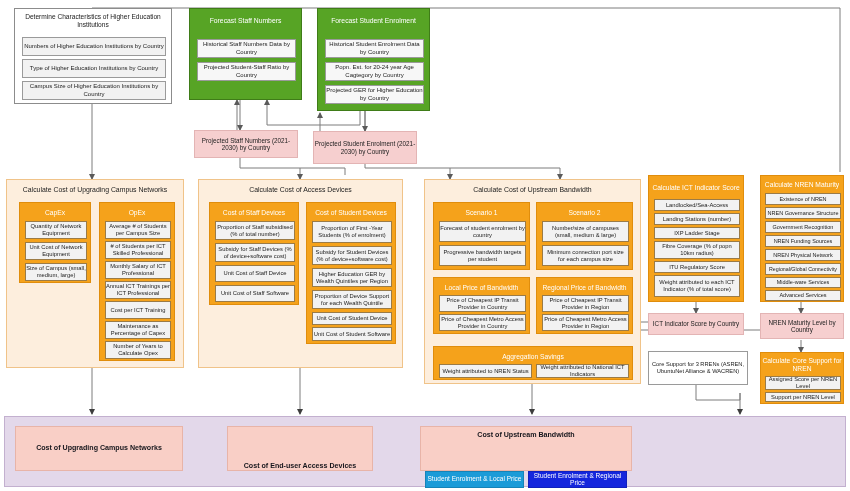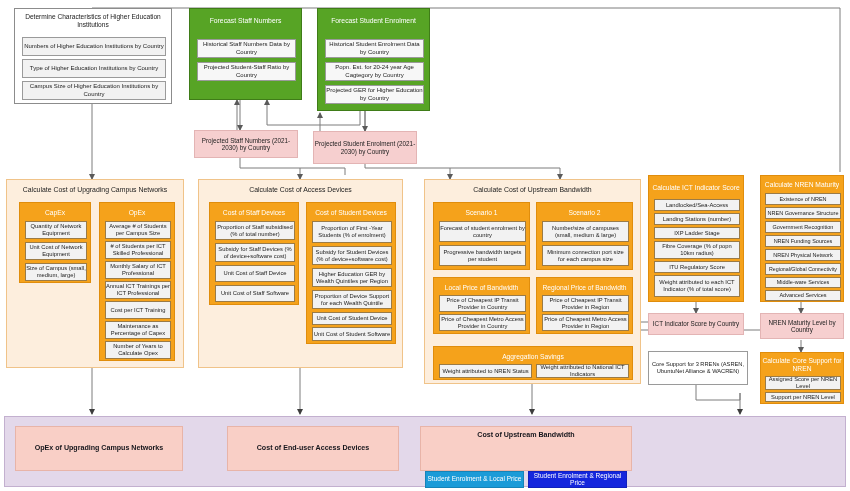--- a/index.html
+++ b/index.html
@@ -269,24 +269,24 @@
   <div class="box sub-grey" style="left:648px; top:351px; width:100px; height:34px; font-size:5.7px; background:#ffffff;">Core Support for 3 RRENs (ASREN, UbuntuNet Alliance &amp; WACREN)</div>
 
   <div class="box grp-orange" style="left:760px; top:352px; width:84px; height:52px;">
     <div class="hdr" style="height:18px;">Calculate Core Support for NREN</div>
     <div class="sub-grey2" style="left:4px; top:23px; width:76px; height:14px;">Assigned Score per NREN Level</div>
     <div class="sub-grey2" style="left:4px; top:39px; width:76px; height:10px;">Support per NREN Level</div>
   </div>
 
   <div id="results">
     <div class="res-card" style="left:10px; top:9px; width:168px; height:45px; justify-content:center;">
-      <div class="res-title">OpEx of Upgrading Campus Networks</div>
-    </div>
-
-    <div class="res-card" style="left:222px; top:9px; width:172px; height:45px; justify-content:center;">
+      <div class="res-title">Cost of Upgrading Campus Networks</div>
+    </div>
+
+    <div class="res-card" style="left:222px; top:9px; width:146px; height:45px; justify-content:flex-end;">
       <div class="res-title">Cost of End-user Access Devices</div>
     </div>
 
     <div class="res-card" style="left:415px; top:9px; width:212px; height:45px; padding:4px;gap:28px;">
       <div class="res-title" style="margin-bottom:3px;">Cost of Upstream Bandwidth</div>
       <div style="display:flex; gap:4px; width:100%; flex:1;">
         <div class="chip" style="background:#1b9bd8;">Student Enrolment &amp; Local Price</div>
         <div class="chip" style="background:#1526dd;">Student Enrolment &amp; Regional Price</div>
       </div>
     </div>

